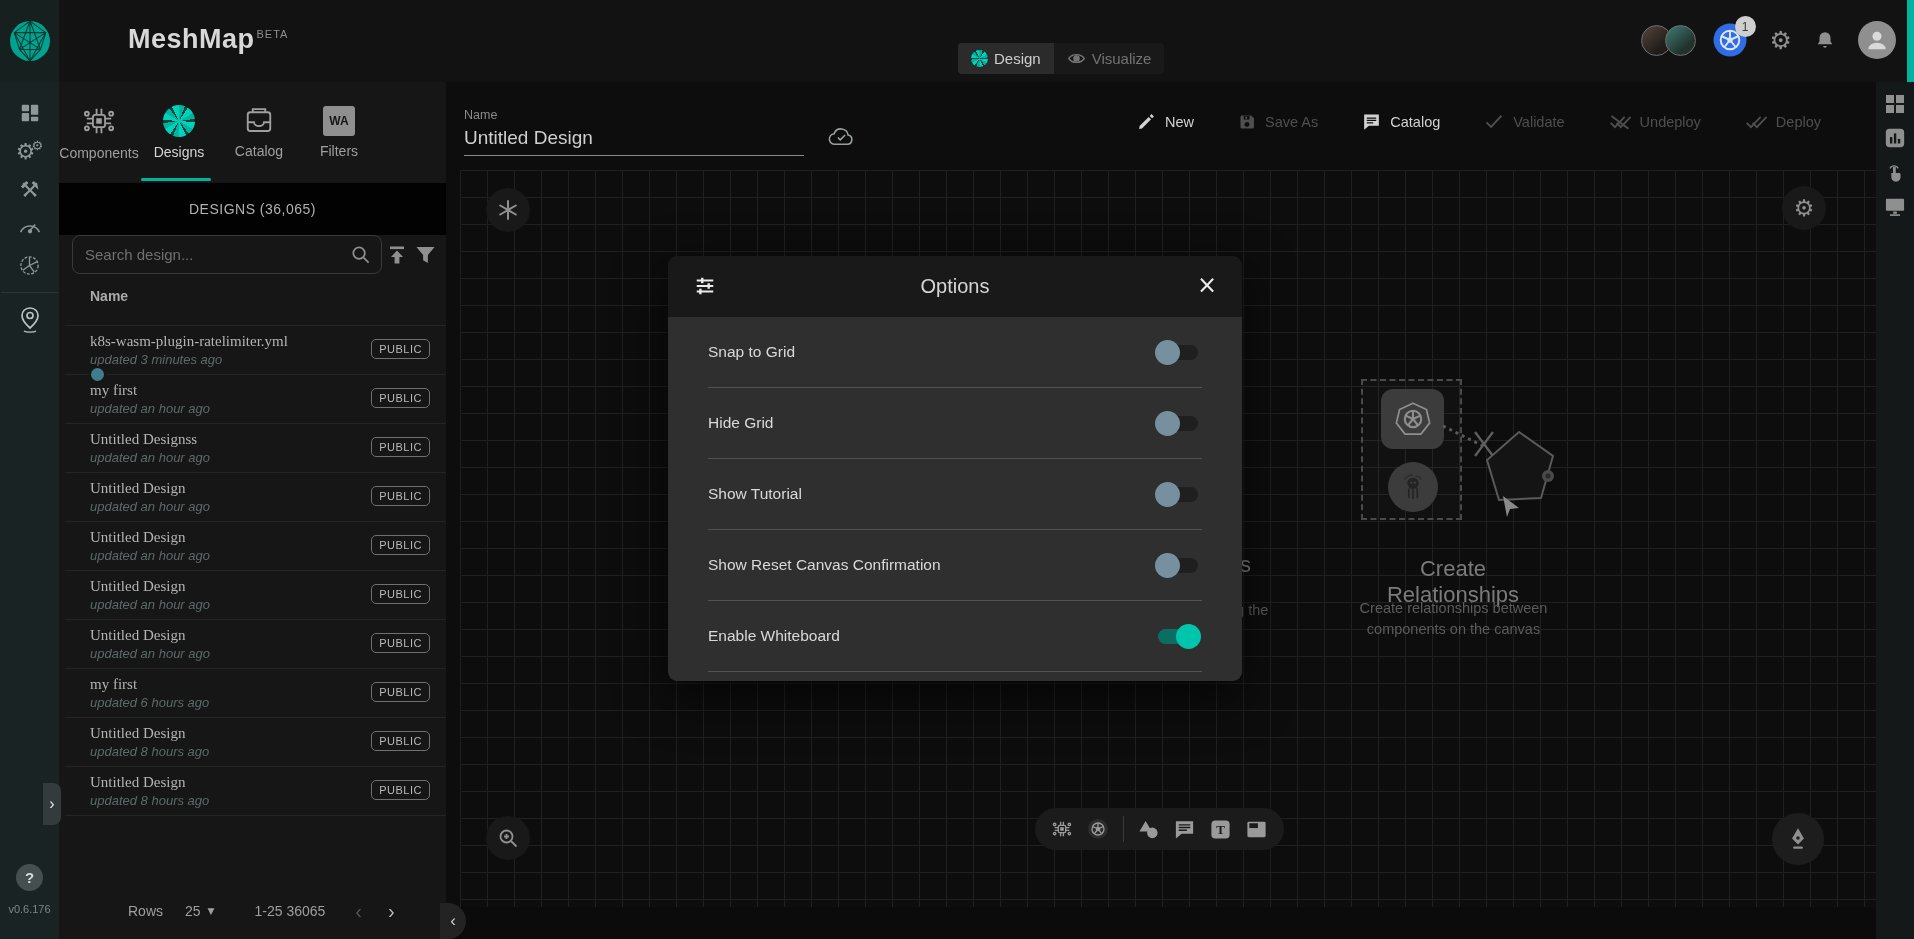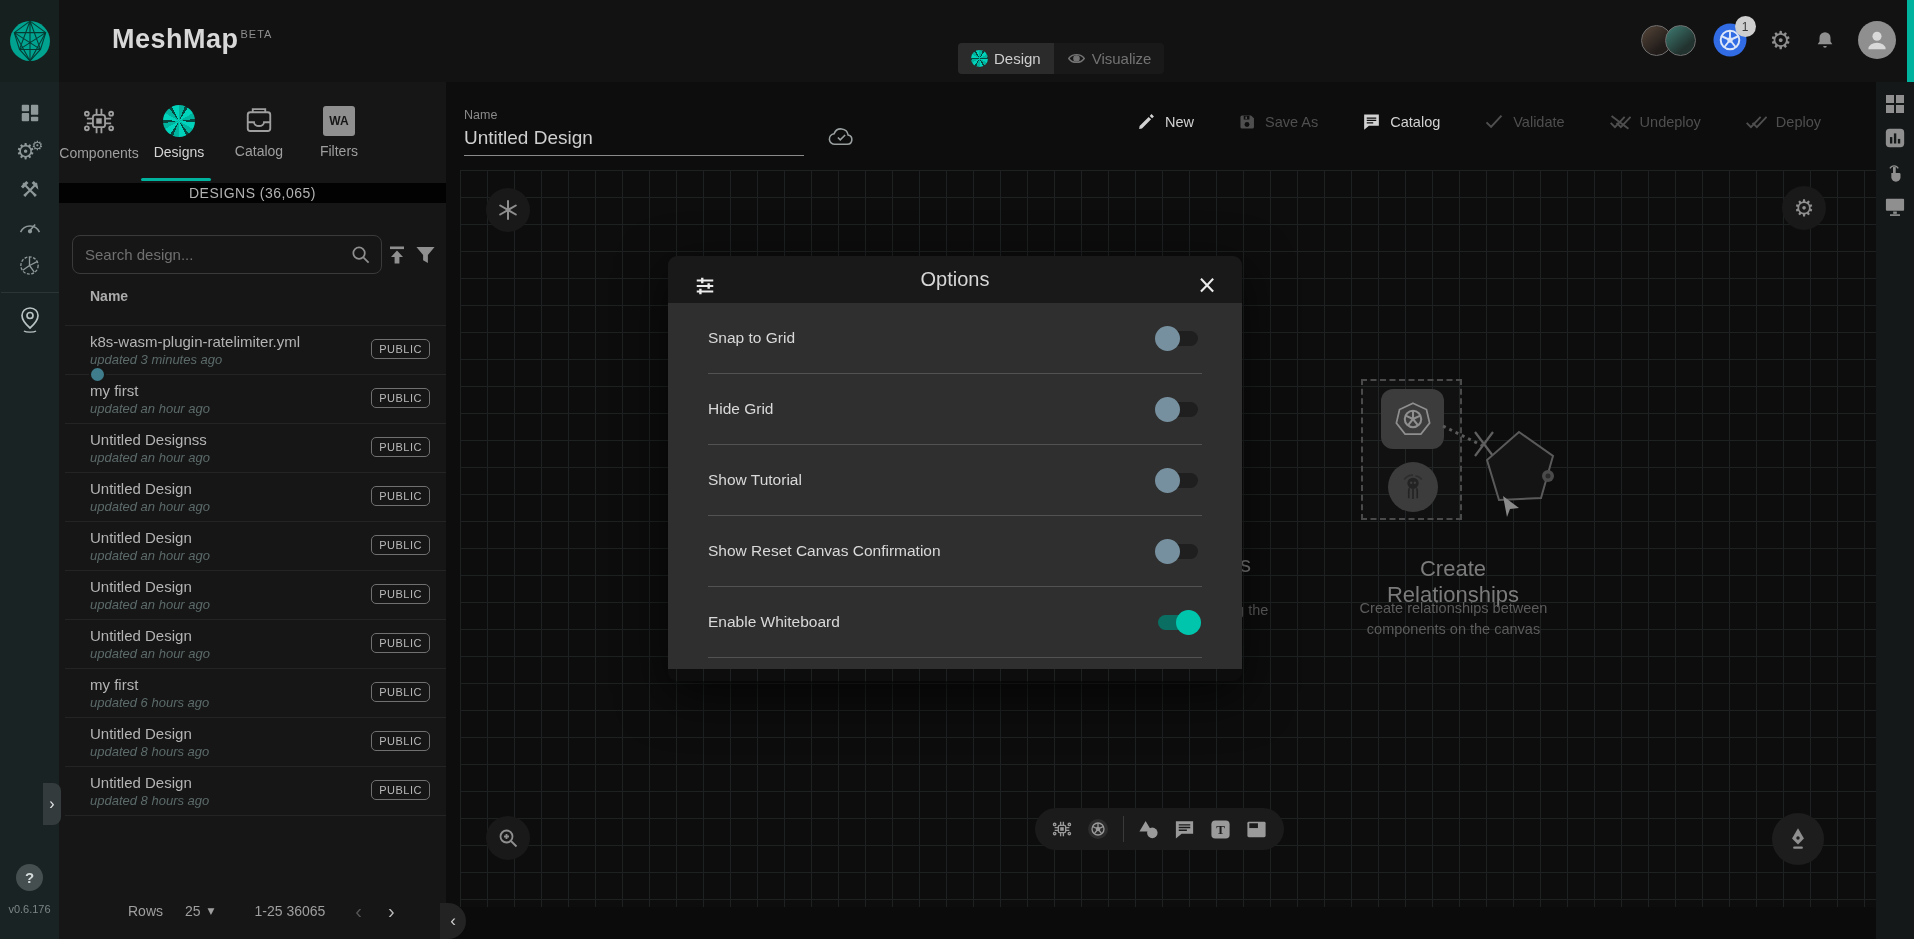--- a/index.html
+++ b/index.html
@@ -9,21 +9,21 @@
     background:#0d0d0d; font-family:"Liberation Sans",sans-serif;
     color:#c9c9c9; -webkit-font-smoothing:antialiased;
   }
   .abs { position:absolute; }
   .glyph { font-family:"DejaVu Sans",sans-serif; }
   svg { display:block; }
 
   
   .header { left:0; top:0; width:1914px; height:82px; background:#121212; }
   .logo-box { left:0; top:0; width:59px; height:82px; background:#16211f; display:flex; align-items:center; justify-content:center; }
-  .brand { left:112px; top:24px; font-size:27px; font-weight:bold; color:#d8d8d8; letter-spacing:.5px; }
+  .brand { left:128px; top:24px; font-size:27px; font-weight:bold; color:#d8d8d8; letter-spacing:.5px; }
   .brand sup { font-size:11px; font-weight:normal; color:#8f8f8f; letter-spacing:1px; margin-left:2px; }
   .mode-toggle { left:958px; top:43px; height:31px; display:flex; background:#191919; border-radius:4px; overflow:hidden; }
   .mode-btn { display:flex; align-items:center; gap:6px; padding:0 13px; font-size:15px; color:#737373; cursor:pointer; }
   .mode-btn.active { background:#2b2b2b; color:#cecece; }
   .pinwheel { width:17px; height:17px; border-radius:50%;
     background:repeating-conic-gradient(#00b39f 0 22deg,#06463e 22deg 34deg,#00d3bb 34deg 60deg); }
   .hdr-right { right:18px; top:21px; display:flex; align-items:center; }
   .avatar-sm { width:31px; height:31px; border-radius:50%; border:1px solid #6f6f6f; }
   .av1 { background:linear-gradient(140deg,#564639,#211c1a 70%); }
   .av2 { background:linear-gradient(140deg,#3f7d74,#22332f 70%); margin-left:-7px; }
@@ -43,31 +43,31 @@
   .rail-help { left:16px; top:864px; width:27px; height:27px; border-radius:50%; background:#454f50; color:#d6dbdb; font-size:15px; font-weight:bold; display:flex; align-items:center; justify-content:center; cursor:pointer; }
   .rail-version { left:0; top:903px; width:59px; text-align:center; font-size:11px; color:#7c8686; }
 
   
   .sidebar { left:59px; top:82px; width:387px; height:857px; background:#161616; }
   .tabs { position:absolute; left:0; top:0; width:330px; height:101px; display:flex; }
   .tab { width:80px; display:flex; flex-direction:column; align-items:center; justify-content:center; gap:7px; color:#9f9f9f; font-size:14px; cursor:pointer; }
   .tab.active { color:#d4d4d4; }
   .tab-underline { position:absolute; left:82px; top:96px; width:70px; height:3px; border-radius:2px; background:#00b39f; }
   .wa-chip { width:32px; height:30px; background:#8f8f8f; border-radius:3px; color:#161616; font-weight:bold; font-size:12px; display:flex; align-items:center; justify-content:center; }
-  .section-band { position:absolute; left:0; top:101px; width:387px; height:20px; background:#020202; color:#b2b2b2; font-size:14px; letter-spacing:.5px; display:flex; align-items:center; justify-content:center; }
+  .section-band { position:absolute; left:0; top:101px; width:387px; height:52px; background:#020202; color:#b2b2b2; font-size:14px; letter-spacing:.5px; display:flex; align-items:center; justify-content:center; }
   .search-box { position:absolute; left:13px; top:153px; width:310px; height:39px; border:1px solid #3a3a3a; border-radius:8px; display:flex; align-items:center; padding:0 10px 0 12px;justify-content:flex-end; }
   .search-box input { flex:1; background:transparent; border:none; outline:none; color:#bdbdbd; font-size:15px; font-family:inherit; }
   .search-box input::placeholder { color:#707070; }
   .side-ic { color:#8f8f8f; cursor:pointer; }
   .upload-ic { position:absolute; left:327px; top:162px; }
   .filter-ic { position:absolute; left:356px; top:163px; }
   .col-header { position:absolute; left:31px; top:206px; font-size:14px; font-weight:bold; color:#ababab; }
   .rows { position:absolute; left:6px; top:243px; width:381px; border-top:1px solid #242424; }
   .drow { position:relative; height:49px; border-bottom:1px solid #242424; padding:7px 0 0 25px; cursor:pointer; }
-  .drow-name { font-size:15px; color:#b4b4b4; white-space:nowrap; }
+  .drow-name { font-size:15px; color:#b4b4b4; white-space:nowrap;font-family:Liberation Serif, serif; }
   .drow-upd { font-size:13px; font-style:italic; color:#5c6a6a; margin-top:2px; }
   .drow-badge { position:absolute; right:16px; top:13px; border:1px solid #707070; border-radius:5px; padding:3px 7px; font-size:11px; letter-spacing:.5px; color:#b9b9b9; }
   .drow .row-avatar { display:none; }
   .drow.avatar .row-avatar { display:block; position:absolute; left:24px; bottom:-9px; width:17px; height:17px; border-radius:50%; background:#3f7d8c; border:2px solid #161616; z-index:2; }
   .pagination { position:absolute; left:0; top:808px; width:387px; height:42px; display:flex; align-items:center; padding-left:69px; font-size:14px; color:#9f9f9f; }
   .pg-rows { margin-right:22px; }
   .pg-size { display:flex; align-items:center; gap:7px; cursor:pointer; margin-right:40px; }
   .pg-caret { font-size:9px; color:#9f9f9f; }
   .pg-range { margin-right:30px; }
   .pg-prev { color:#555; font-size:20px; margin-right:26px; cursor:default; }
@@ -100,21 +100,21 @@
   .tut-k8s { position:absolute; left:18px; top:8px; width:63px; height:60px; background:#3c3c3c; border-radius:12px; display:flex; align-items:center; justify-content:center; color:#8f8f8f; }
   .tut-squid { position:absolute; left:25px; top:81px; width:50px; height:50px; background:#3c3c3c; border-radius:50%; display:flex; align-items:center; justify-content:center; color:#232323; }
   .tut-svg { position:absolute; left:995px; top:322px; }
   .tut-title { position:absolute; left:912px; top:474px; width:190px; text-align:center; font-size:22px; color:#7b7b7b; }
   .tut-sub { position:absolute; left:905px; top:516px; width:205px; text-align:center; font-size:14.5px; color:#5c5c5c; line-height:1.45; }
   .frag1 { position:absolute; left:788px; top:470px; font-size:22px; color:#7b7b7b; z-index:1; }
   .frag2 { position:absolute; left:782px; top:520px; font-size:14.5px; color:#5c5c5c; z-index:1; }
 
   
   .modal { left:668px; top:256px; width:574px; height:425px; z-index:10; border-radius:9px; box-shadow:0 14px 50px rgba(0,0,0,.65); overflow:hidden; }
-  .modal-header { position:relative; height:47px; background:#191919; display:flex; align-items:center; justify-content:center; }
+  .modal-header { position:relative; height:61px; background:#191919; display:flex; align-items:center; justify-content:center; }
   .modal-title { font-size:20px; color:#d6d6d6; }
   .modal-tune { position:absolute; left:26px; top:19px; color:#ececec; }
   .modal-close { position:absolute; right:20px; top:14px; width:30px; height:30px; color:#ececec; font-size:24px; display:flex; align-items:center; justify-content:center; cursor:pointer; }
   .modal-body { background:#2f2f2f; height:366px; padding:0 40px; }
   .opt-row { height:71px; display:flex; align-items:center; justify-content:space-between; border-bottom:1px solid #525252; }
   .opt-label { font-size:15.5px; color:#d9d9d9; }
   .tgl { position:relative; width:40px; height:15px; border-radius:8px; background:#1f1f1f; cursor:pointer; margin-right:4px; }
   .knob { position:absolute; top:-5px; width:25px; height:25px; border-radius:50%; }
   .opt-row.off .knob { left:-3px; background:#76909f; }
   .opt-row.on  .tgl  { background:#0a6f62; }

